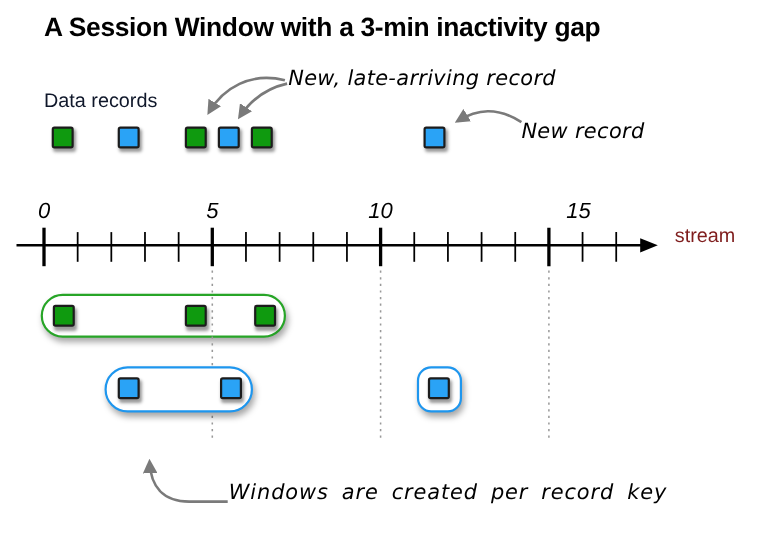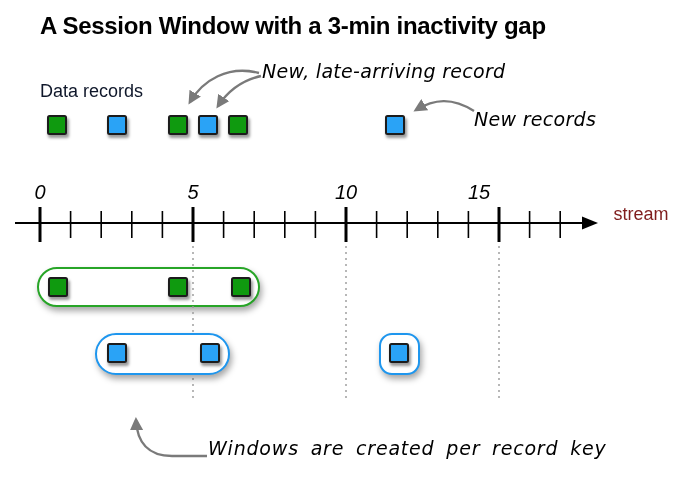--- a/index.html
+++ b/index.html
@@ -29,21 +29,21 @@
 <body>
 
 <div class="stage">
 
   <div class="title">A Session Window with a 3-min inactivity gap</div>
 
   <div class="data-records">Data records</div>
 
   <div class="annot annot-late">New, late-arriving record</div>
 
-  <div class="annot annot-new">New records</div>
+  <div class="annot annot-new">New record</div>
 
   <div class="annot annot-note">Windows are created per record key</div>
 
   <div class="axis-caption">
     <span style="display:block">stream</span>
   </div>
 
   <svg id="overlay" width="688" height="486" viewBox="0 0 688 486">
     <defs>
       <marker id="arrowGray" viewBox="0 0 8 8" refX="6.2" refY="4" markerWidth="5.5" markerHeight="5.5" orient="auto">
@@ -82,21 +82,21 @@
     <path d="M 259 73 C 228 65, 203 80, 190 102" fill="none" stroke="#7a7a7a" stroke-width="2.4" marker-end="url(#arrowGray)"></path>
     <path d="M 261 76 C 243 80, 228 91, 218 106" fill="none" stroke="#7a7a7a" stroke-width="2.4" marker-end="url(#arrowGray)"></path>
     <path d="M 474 111 C 452 97, 434 99, 416 110" fill="none" stroke="#7a7a7a" stroke-width="2.4" marker-end="url(#arrowGray)"></path>
     <path d="M 207 456 L 172 456 C 148 456, 137 442, 136 420" fill="none" stroke="#7a7a7a" stroke-width="2.4" marker-end="url(#arrowGray)"></path>
   </svg>
 
   <div id="tick-labels">
       <div class="tick-label" style="left: 23px; top: 181px;">0</div>
       <div class="tick-label" style="left: 176px; top: 181px;">5</div>
       <div class="tick-label" style="left: 329px; top: 181px;">10</div>
-      <div class="tick-label" style="left: 462px; top: 181px;">15</div>
+      <div class="tick-label" style="left: 509px; top: 181px;">15</div>
     </div>
   <div id="windows-layer">
       <div class="window window-green" style="left: 37px; top: 267px; width: 223px; height: 40px; border-radius: 20px; border: 2.5px solid rgb(39, 165, 39);"></div>
       <div class="window window-blue" style="left: 95px; top: 333px; width: 135px; height: 42px; border-radius: 21px; border: 2.5px solid rgb(30, 150, 238);"></div>
       <div class="window window-blue" style="left: 379px; top: 333px; width: 41px; height: 42px; border-radius: 13px; border: 2.5px solid rgb(30, 150, 238);"></div>
     </div>
   <div id="records-layer">
       <div class="record" style="left: 47px; top: 115px; background: rgb(15, 154, 15); border-color: rgb(28, 28, 28);"></div>
       <div class="record" style="left: 107px; top: 115px; background: rgb(42, 163, 246); border-color: rgb(28, 28, 28);"></div>
       <div class="record" style="left: 168px; top: 115px; background: rgb(15, 154, 15); border-color: rgb(28, 28, 28);"></div>

